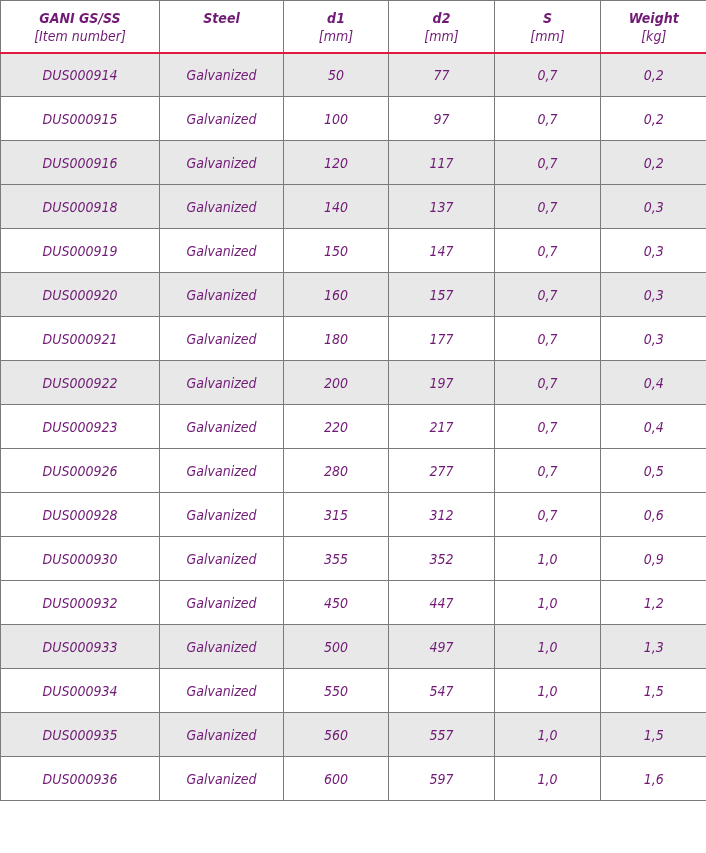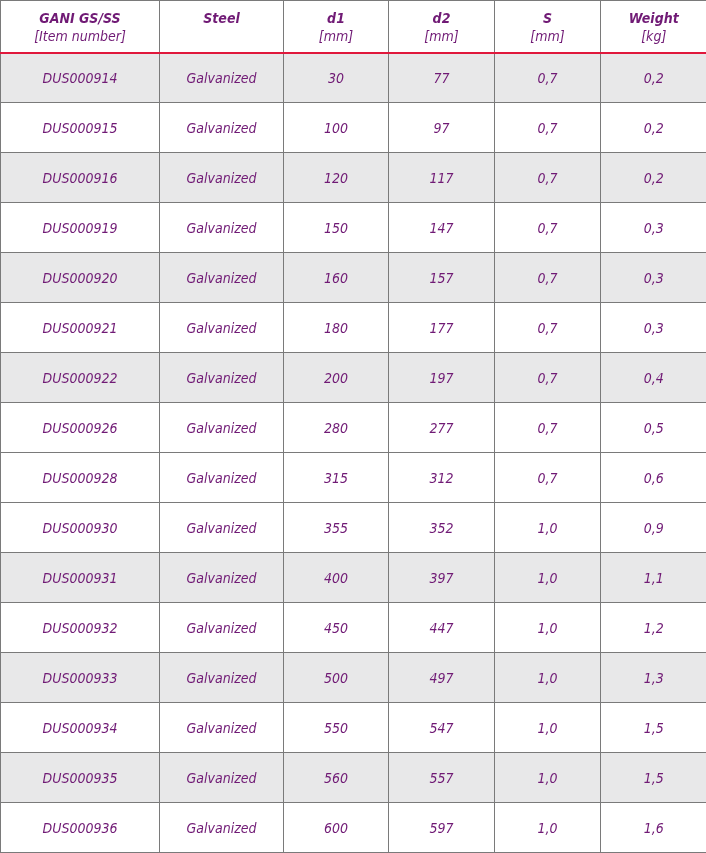--- a/index.html
+++ b/index.html
@@ -30,21 +30,21 @@
   th {
     vertical-align: top;
     padding-top: 8px;
     font-weight: normal;
     line-height: 18px;
     border-top: 1px solid #7a7a7a;
     border-bottom: 2px solid #e0183c;
   }
   th .h-main { font-weight: bold; display: block; }
   th .h-unit { display: block; }
-  tbody tr { height: 50px; }
+  tbody tr { height: 44px; }
   tbody tr.odd td { background: #e8e8e9; }
   tbody tr:last-child td { border-bottom: 1px solid #7a7a7a; }
   td { vertical-align: middle; }
 </style>
 </head>
 <body>
 
 <table>
   <colgroup>
     <col class="c0">
@@ -79,41 +79,49 @@
         <th>
           <span class="h-main">Weight</span>
           <span class="h-unit">[kg]</span>
         </th>
       </tr>
   </thead>
   <tbody id="table-body">
       <tr class="odd">
         <td>DUS000914</td>
         <td>Galvanized</td>
-        <td>30</td>
+        <td>50</td>
         <td>77</td>
         <td>0,7</td>
         <td>0,2</td>
       </tr>
       <tr class="even">
         <td>DUS000915</td>
         <td>Galvanized</td>
         <td>100</td>
         <td>97</td>
         <td>0,7</td>
         <td>0,2</td>
       </tr>
       <tr class="odd">
         <td>DUS000916</td>
         <td>Galvanized</td>
         <td>120</td>
         <td>117</td>
         <td>0,7</td>
         <td>0,2</td>
       </tr>
+      <tr class="odd">
+        <td>DUS000918</td>
+        <td>Galvanized</td>
+        <td>140</td>
+        <td>137</td>
+        <td>0,7</td>
+        <td>0,3</td>
+      </tr>
       <tr class="even">
         <td>DUS000919</td>
         <td>Galvanized</td>
         <td>150</td>
         <td>147</td>
         <td>0,7</td>
         <td>0,3</td>
       </tr>
       <tr class="odd">
         <td>DUS000920</td>
@@ -133,20 +141,28 @@
       </tr>
       <tr class="odd">
         <td>DUS000922</td>
         <td>Galvanized</td>
         <td>200</td>
         <td>197</td>
         <td>0,7</td>
         <td>0,4</td>
       </tr>
       <tr class="even">
+        <td>DUS000923</td>
+        <td>Galvanized</td>
+        <td>220</td>
+        <td>217</td>
+        <td>0,7</td>
+        <td>0,4</td>
+      </tr>
+      <tr class="even">
         <td>DUS000926</td>
         <td>Galvanized</td>
         <td>280</td>
         <td>277</td>
         <td>0,7</td>
         <td>0,5</td>
       </tr>
       <tr class="even">
         <td>DUS000928</td>
         <td>Galvanized</td>
@@ -155,28 +171,20 @@
         <td>0,7</td>
         <td>0,6</td>
       </tr>
       <tr class="even">
         <td>DUS000930</td>
         <td>Galvanized</td>
         <td>355</td>
         <td>352</td>
         <td>1,0</td>
         <td>0,9</td>
-      </tr>
-      <tr class="odd">
-        <td>DUS000931</td>
-        <td>Galvanized</td>
-        <td>400</td>
-        <td>397</td>
-        <td>1,0</td>
-        <td>1,1</td>
       </tr>
       <tr class="even">
         <td>DUS000932</td>
         <td>Galvanized</td>
         <td>450</td>
         <td>447</td>
         <td>1,0</td>
         <td>1,2</td>
       </tr>
       <tr class="odd">

